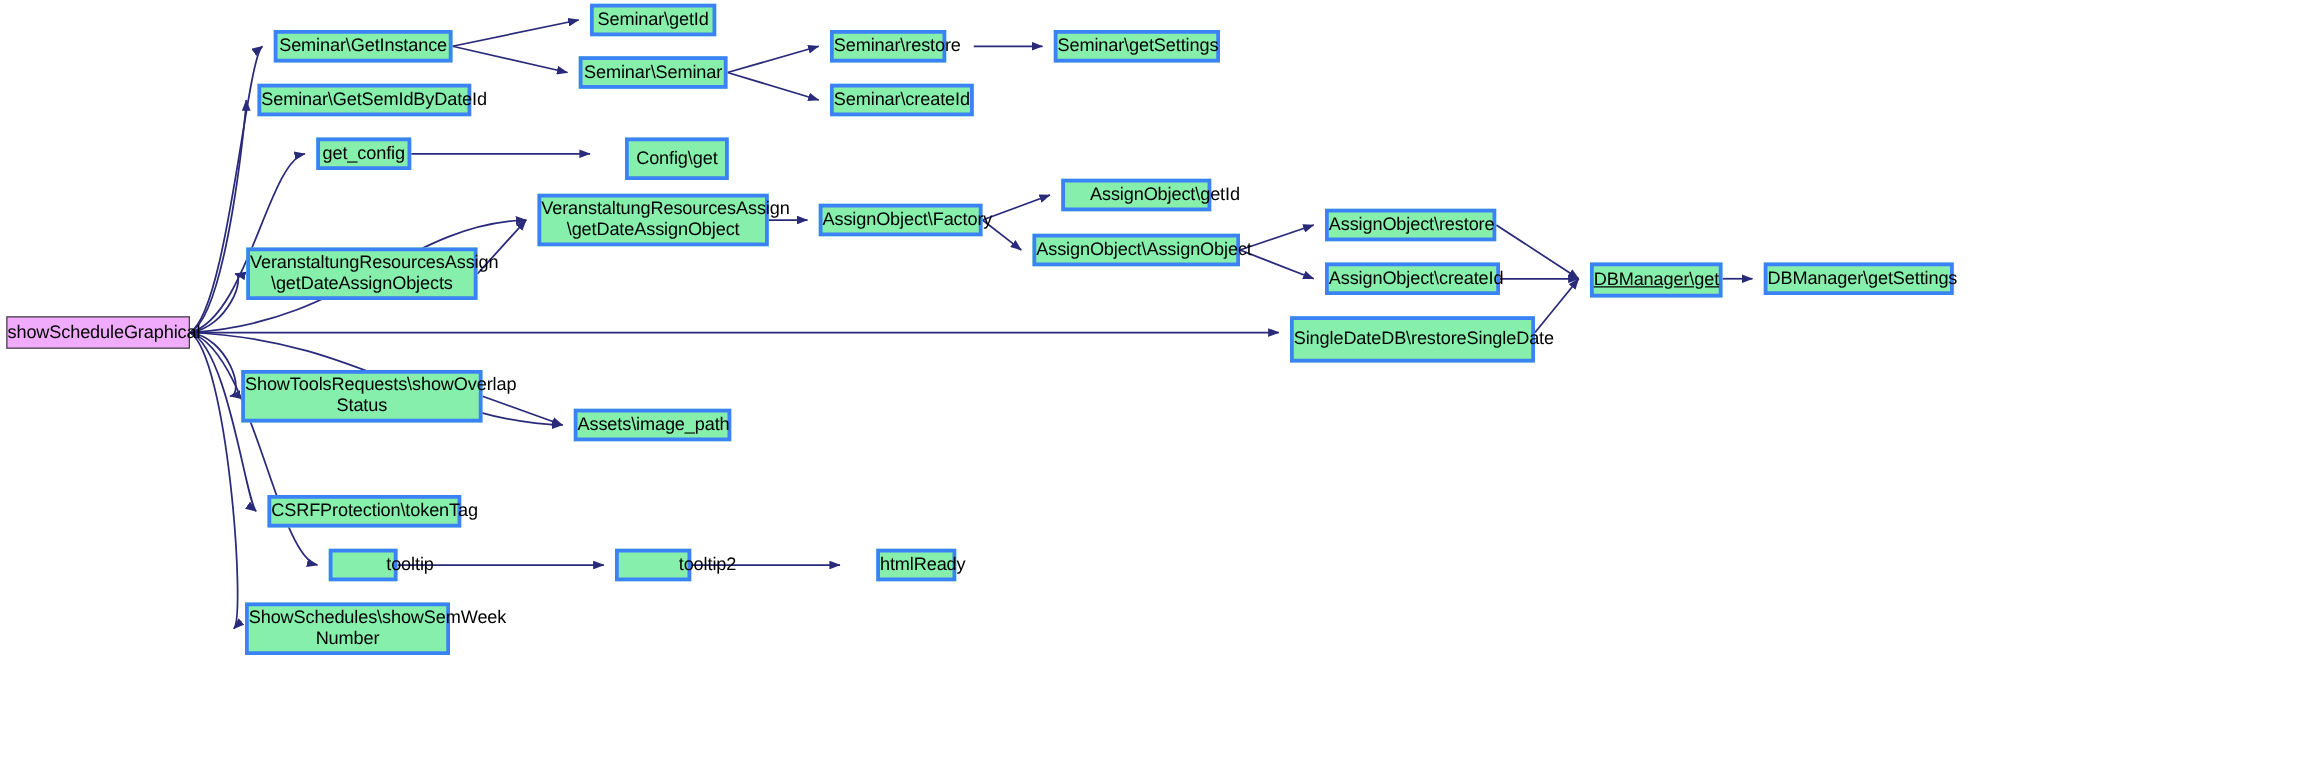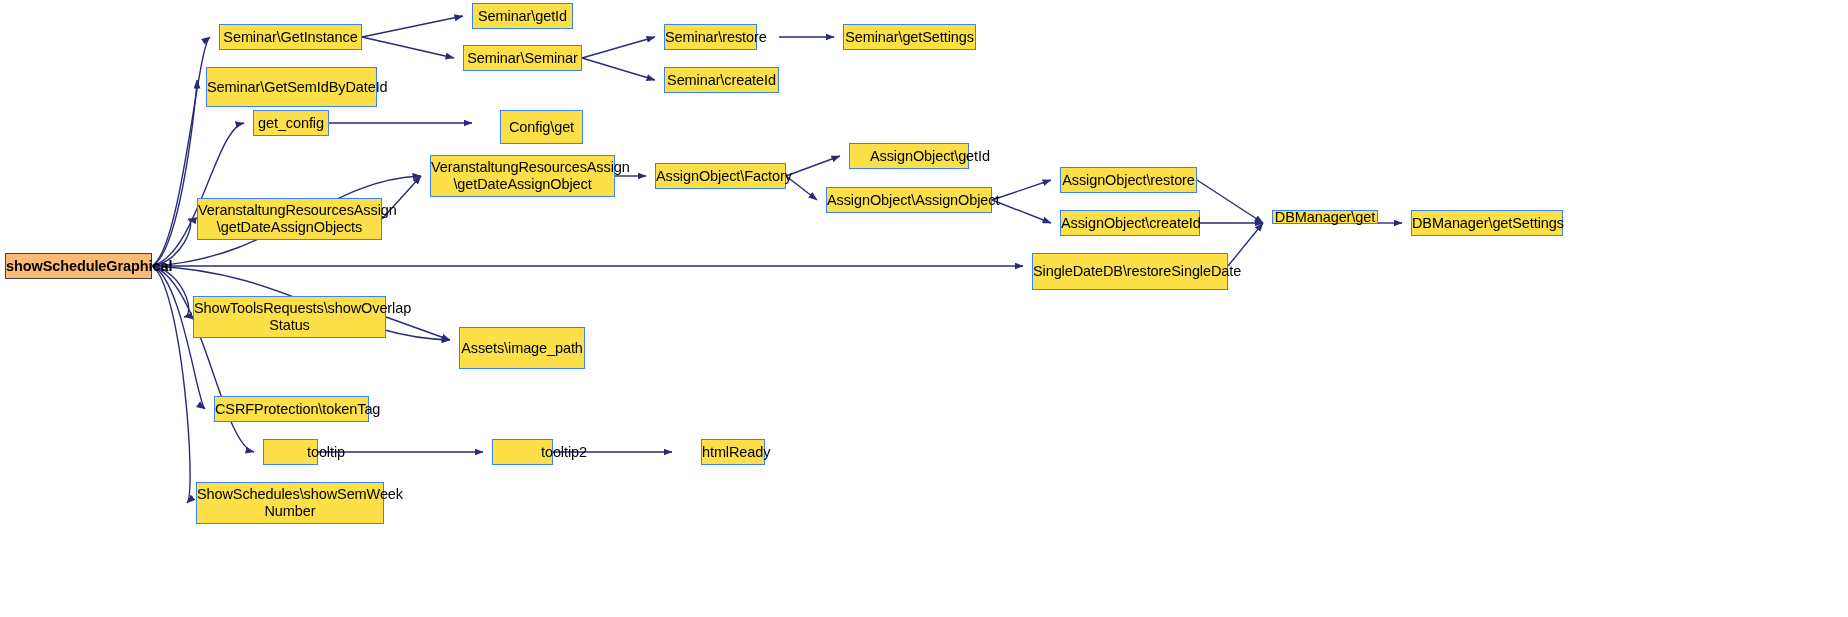--- a/index.html
+++ b/index.html
@@ -20,37 +20,36 @@
     position: absolute;
     left: 0;
     top: 0;
     width: 1848px;
     height: 617px;
     pointer-events: none;
   }
   .node {
     position: absolute;
     box-sizing: border-box;
-    border: 1px solid #3b82f6;
-    background: #fde047;
+    border: 3px solid #3b82f6;
+    background: #86efac;
     color: #000000;
     font-size: 14.5px;
     line-height: 17px;
     display: flex;
     align-items: center;
     justify-content: center;
     text-align: center;
     white-space: pre-line;
     letter-spacing: -0.1px;
     cursor: pointer;
     z-index: 2;
   }
   .node.root {
-    background: #fdba74;
-    font-weight: bold;
+    background: #f0abfc;
   }
   .node-label {
     display: block;
     width: 100%;
     white-space: pre-line;
   }
 </style>
 </head>
 <body>
 
@@ -90,43 +89,43 @@
         <path d="M 1378 223 L 1402 223" fill="none" stroke="#2a2a7a" stroke-width="1.4" marker-end="url(#arrowhead)"></path>
         <path d="M 1228 266 L 1263 223" fill="none" stroke="#2a2a7a" stroke-width="1.4" marker-end="url(#arrowhead)"></path>
         <path d="M 386 317 L 450 340" fill="none" stroke="#2a2a7a" stroke-width="1.4" marker-end="url(#arrowhead)"></path>
         <path d="M 318 452 L 483 452" fill="none" stroke="#2a2a7a" stroke-width="1.4" marker-end="url(#arrowhead)"></path>
         <path d="M 553 452 L 672 452" fill="none" stroke="#2a2a7a" stroke-width="1.4" marker-end="url(#arrowhead)"></path>
       </g>
   </svg>
   <div id="nodes-group">
       <div class="node root" style="left: 5px; top: 253px; width: 147px; height: 26px; border-width: 1px; border-color: rgb(64, 64, 64);"><span class="node-label">showScheduleGraphical</span></div>
       <div class="node" style="left: 219px; top: 24px; width: 143px; height: 26px;"><span class="node-label">Seminar\GetInstance</span></div>
-      <div class="node" style="left: 206px; top: 67px; width: 171px; height: 40px;"><span class="node-label">Seminar\GetSemIdByDateId</span></div>
+      <div class="node" style="left: 206px; top: 67px; width: 171px; height: 26px;"><span class="node-label">Seminar\GetSemIdByDateId</span></div>
       <div class="node" style="left: 253px; top: 110px; width: 76px; height: 26px;"><span class="node-label">get_config</span></div>
       <div class="node" style="left: 472px; top: 3px; width: 101px; height: 26px;"><span class="node-label">Seminar\getId</span></div>
       <div class="node" style="left: 463px; top: 45px; width: 119px; height: 26px;"><span class="node-label">Seminar\Seminar</span></div>
       <div class="node" style="left: 664px; top: 24px; width: 93px; height: 26px;"><span class="node-label">Seminar\restore</span></div>
       <div class="node" style="left: 664px; top: 67px; width: 115px; height: 26px;"><span class="node-label">Seminar\createId</span></div>
       <div class="node" style="left: 843px; top: 24px; width: 133px; height: 26px;"><span class="node-label">Seminar\getSettings</span></div>
       <div class="node" style="left: 500px; top: 110px; width: 83px; height: 34px;"><span class="node-label">Config\get</span></div>
       <div class="node" style="left: 430px; top: 155px; width: 185px; height: 42px;"><span class="node-label">VeranstaltungResourcesAssign
 \getDateAssignObject</span></div>
       <div class="node" style="left: 197px; top: 198px; width: 185px; height: 42px;"><span class="node-label">VeranstaltungResourcesAssign
 \getDateAssignObjects</span></div>
       <div class="node" style="left: 655px; top: 163px; width: 131px; height: 26px;"><span class="node-label">AssignObject\Factory</span></div>
       <div class="node" style="left: 849px; top: 143px; width: 120px; height: 26px; padding-left: 20px;"><span class="node-label">AssignObject\getId</span></div>
       <div class="node" style="left: 826px; top: 187px; width: 166px; height: 26px;"><span class="node-label">AssignObject\AssignObject</span></div>
       <div class="node" style="left: 1060px; top: 167px; width: 137px; height: 26px;"><span class="node-label">AssignObject\restore</span></div>
       <div class="node" style="left: 1060px; top: 210px; width: 140px; height: 26px;"><span class="node-label">AssignObject\createId</span></div>
-      <div class="node" style="left: 1272px; top: 210px; width: 106px; height: 14px;"><span class="node-label">DBManager\get</span></div>
+      <div class="node" style="left: 1272px; top: 210px; width: 106px; height: 28px; text-decoration: underline;"><span class="node-label">DBManager\get</span></div>
       <div class="node" style="left: 1411px; top: 210px; width: 152px; height: 26px;"><span class="node-label">DBManager\getSettings</span></div>
       <div class="node" style="left: 1032px; top: 253px; width: 196px; height: 37px;"><span class="node-label">SingleDateDB\restoreSingleDate</span></div>
       <div class="node" style="left: 193px; top: 296px; width: 193px; height: 42px;"><span class="node-label">ShowToolsRequests\showOverlap
 Status</span></div>
-      <div class="node" style="left: 459px; top: 327px; width: 126px; height: 42px;"><span class="node-label">Assets\image_path</span></div>
+      <div class="node" style="left: 459px; top: 327px; width: 126px; height: 26px;"><span class="node-label">Assets\image_path</span></div>
       <div class="node" style="left: 214px; top: 396px; width: 155px; height: 26px;"><span class="node-label">CSRFProtection\tokenTag</span></div>
       <div class="node" style="left: 263px; top: 439px; width: 55px; height: 26px; padding-left: 43px;"><span class="node-label">tooltip</span></div>
       <div class="node" style="left: 492px; top: 439px; width: 61px; height: 26px; padding-left: 48px;"><span class="node-label">tooltip2</span></div>
       <div class="node" style="left: 681px; top: 439px; width: 64px; height: 26px; margin-left: 20px;"><span class="node-label">htmlReady</span></div>
-      <div class="node" style="left: 196px; top: 482px; width: 188px; height: 42px;"><span class="node-label">ShowSchedules\showSemWeek
+      <div class="node" style="left: 196px; top: 482px; width: 164px; height: 42px;"><span class="node-label">ShowSchedules\showSemWeek
 Number</span></div>
     </div>
 </div>
 
 </body></html>

